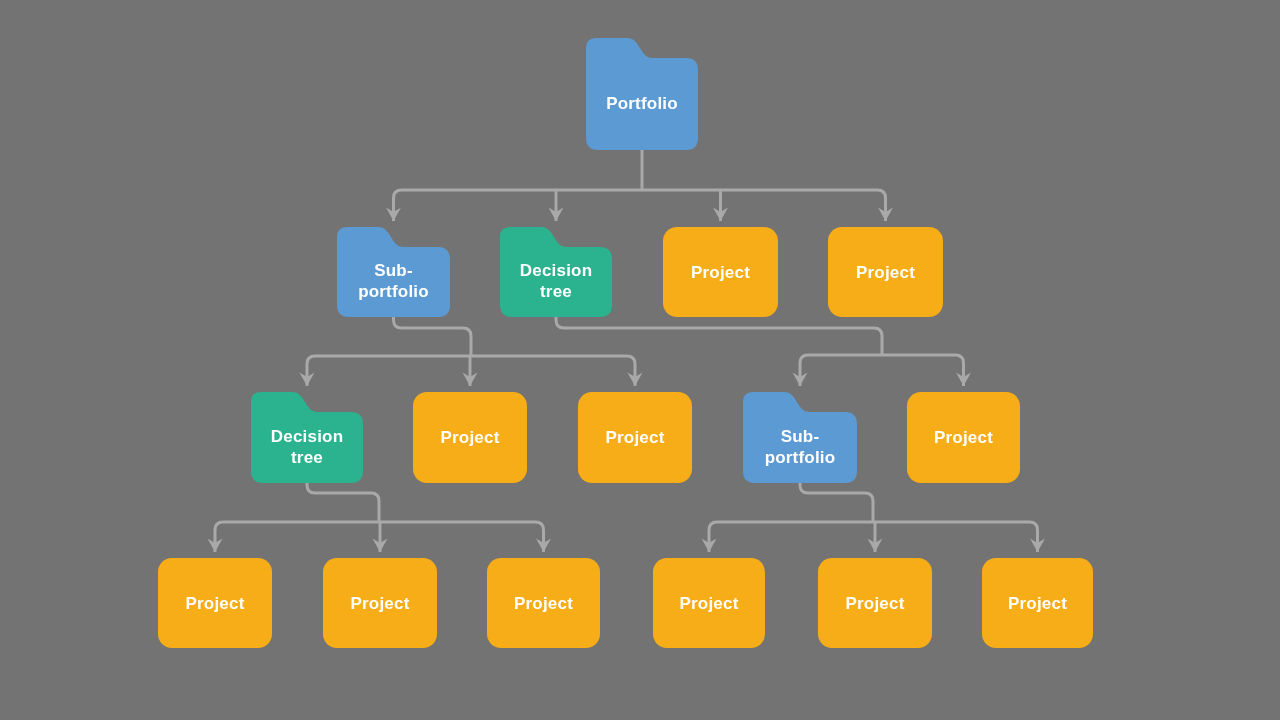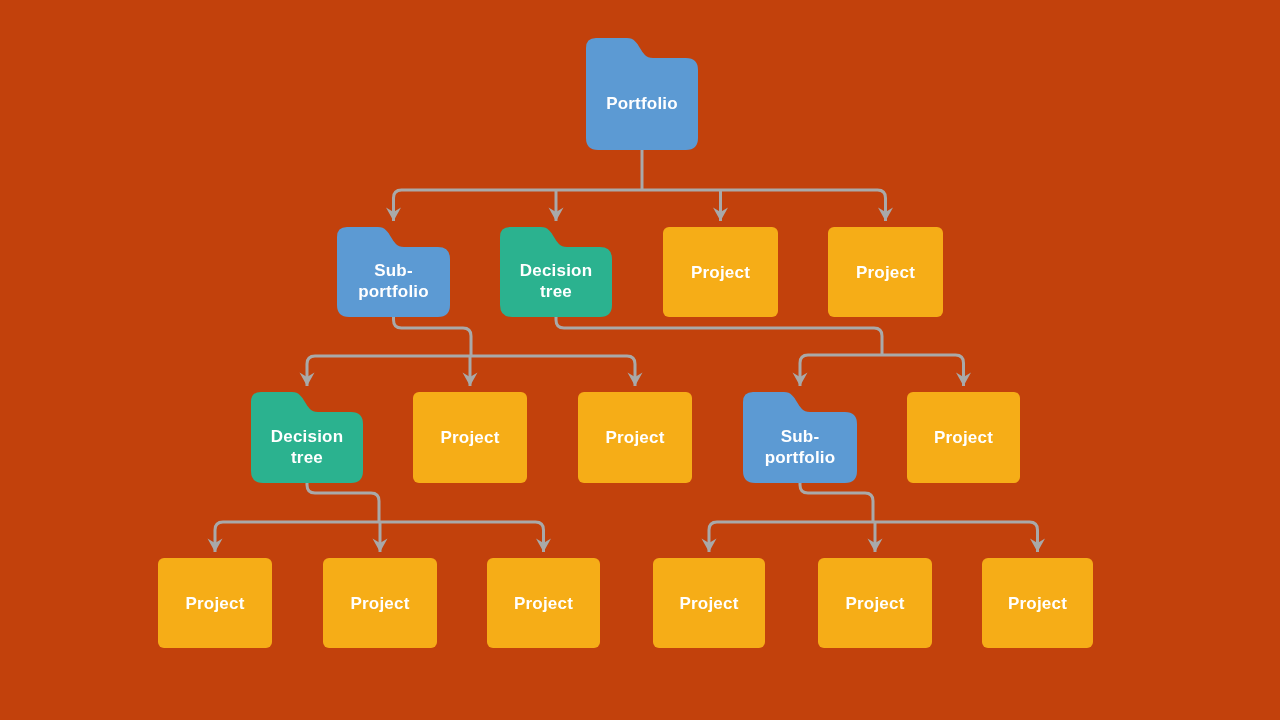--- a/index.html
+++ b/index.html
@@ -5,21 +5,21 @@
   html, body {
     margin: 0;
     padding: 0;
     background: #FFFFFF;
     font-family: "Liberation Sans", sans-serif;
   }
   .canvas {
     position: relative;
     width: 1280px;
     height: 720px;
-    background: #c2410c;
+    background: #737373;
     overflow: hidden;
   }
   #connector-layer {
     position: absolute;
     left: 0;
     top: 0;
     pointer-events: none;
   }
   .node {
     position: absolute;
@@ -45,21 +45,21 @@
     font-size: 17px;
     font-weight: 700;
     line-height: 21px;
     text-align: center;
     letter-spacing: 0.2px;
   }
   .node .folder-label {
     top: 18px;
   }
   .node.rect {
-    border-radius: 6px;
+    border-radius: 14px;
   }
 </style>
 </head>
 <body>
 
 <div class="canvas">
   <svg id="connector-layer" width="1280" height="720" viewBox="0 0 1280 720">
     <defs>
       <marker id="arrowhead" markerUnits="userSpaceOnUse" markerWidth="18" markerHeight="18" refX="14" refY="8" orient="auto-start-reverse">
         <path d="M0.5,0.5 L14,8 L0.5,15.5 L5,8 Z" fill="#A9A9A9"></path>

